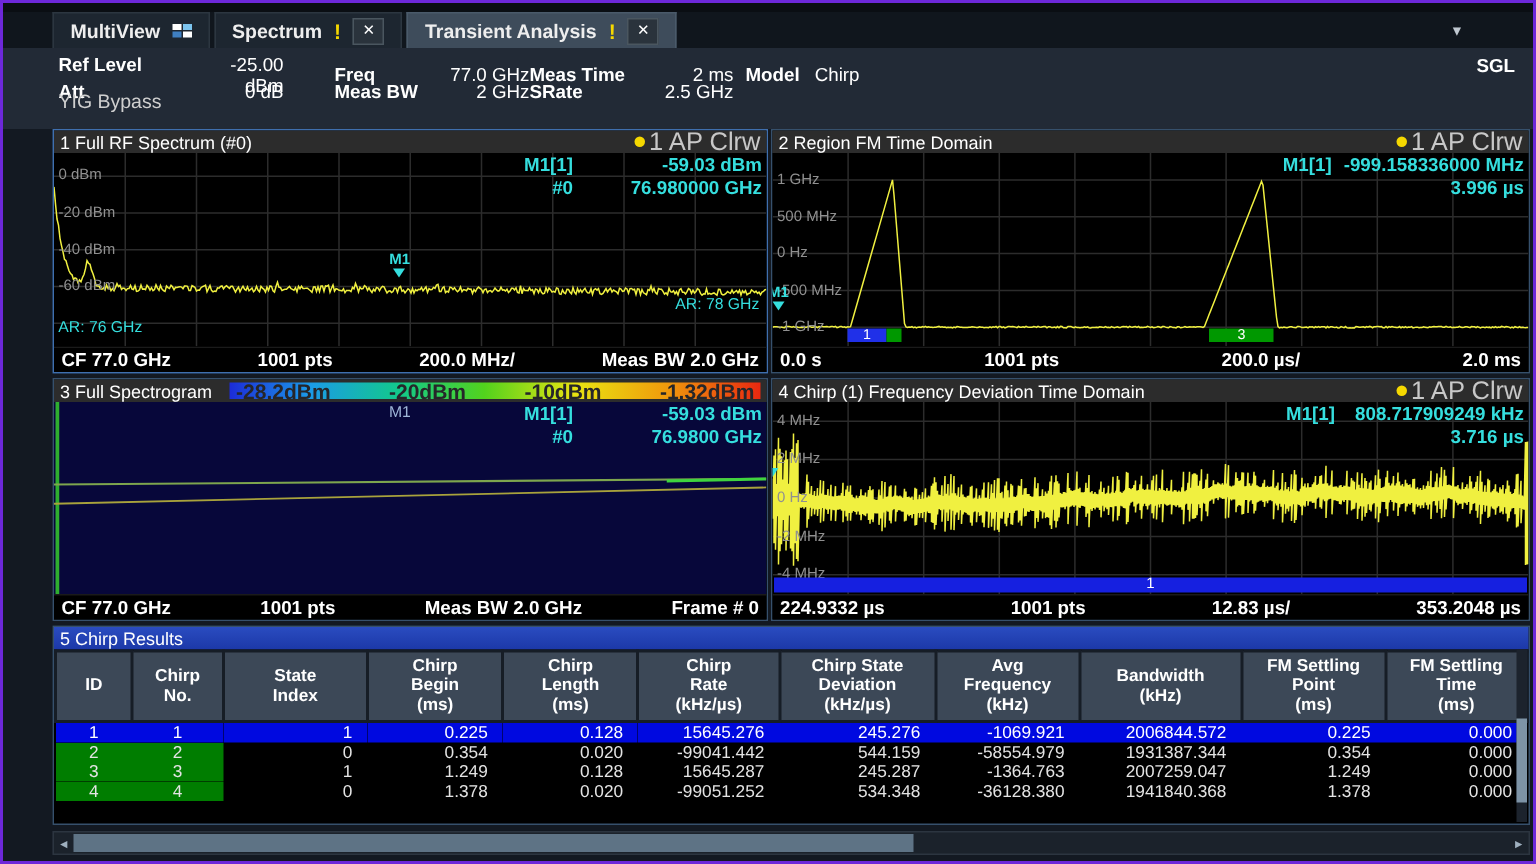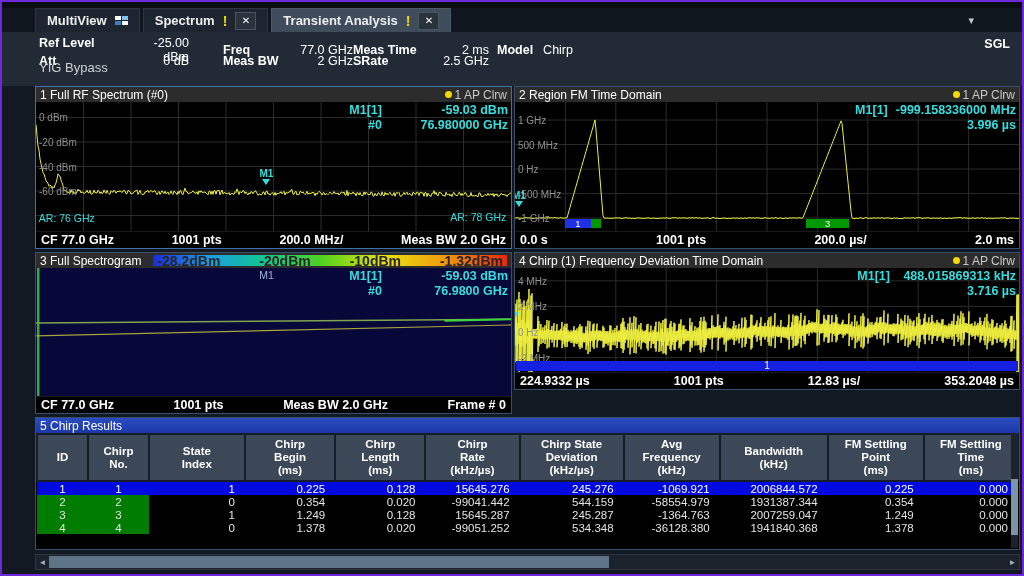--- a/index.html
+++ b/index.html
@@ -29,23 +29,23 @@
   .pc{width:136px;} .pc .pl{width:78px;} .pc .pv{flex:1;}
   .pd{margin-left:8px;} .pd .pv{text-align:left;margin-left:10px;}
   .yig{position:absolute;left:37px;top:28px;font-size:13px;color:#cfcfcf;}
   .sgl{position:absolute;right:12px;top:5px;font-weight:bold;font-size:12.5px;color:#fff;}
   
   .win{position:absolute;background:#000;border:1px solid #36506c;box-sizing:border-box;display:flex;flex-direction:column;}
   .win.focus{border-color:#3f6fae;}
   .w1{left:33px;top:84px;width:477px;height:163px;}
   .w2{left:512px;top:84px;width:506px;height:163px;}
   .w3{left:33px;top:250px;width:477px;height:162px;}
-  .w4{left:512px;top:250px;width:506px;height:138px;}
+  .w4{left:512px;top:250px;width:506px;height:162px;}
   .titlebar{height:15px;background:#2c2c2c;display:flex;align-items:center;font-size:12px;color:#fff;padding:0 4px;gap:4px;flex:none;}
-  .legend{margin-left:auto;color:#c8c8c8;font-size:12px;font-weight:normal;display:flex;align-items:center;gap:3px;}
+  .legend{margin-left:auto;color:#c8c8c8;font-size:17px;font-weight:normal;display:flex;align-items:center;gap:3px;}
   .dot{width:7px;height:7px;border-radius:50%;background:#f5d800;display:inline-block;}
   .plot{position:relative;flex:1;overflow:hidden;background:#000;}
   .plot svg{position:absolute;left:0;top:0;}
   .footerbar{height:16px;background:#000;border-top:1px solid #1a1a1a;display:flex;justify-content:space-between;align-items:center;color:#fff;font-weight:bold;font-size:12.5px;padding:0 5px;flex:none;}
   .readout{position:absolute;top:1px;right:3px;color:#35dede;font-weight:bold;font-size:12.5px;z-index:6;}
   .rrow{display:flex;justify-content:flex-end;line-height:15px;}
   .rval{min-width:118px;text-align:right;margin-left:8px;}
   .ylab{position:absolute;left:3px;color:#909090;font-size:10px;transform:translateY(-50%);z-index:3;}
   .region{position:absolute;height:9px;color:#fff;font-size:9.5px;text-align:center;line-height:9px;z-index:4;}
   .bbar{position:absolute;left:1px;right:1px;bottom:1px;height:10px;color:#fff;font-size:10px;text-align:center;line-height:10px;z-index:4;}
@@ -180,21 +180,21 @@
         </svg>
         <span class="ylab" style="top: 15.48px;">0 dBm</span>
         <span class="ylab" style="top: 39.99px;">-20 dBm</span>
         <span class="ylab" style="top: 64.5px;">-40 dBm</span>
         <span class="ylab" style="top: 89.01px;">-60 dBm</span>
         <div class="mglyph" style="left: calc(48.3% - 6px); top: 65.98px;">
           <span>M1</span>
           <i></i>
         </div>
         <span class="annot" style="left: 0.6%; top: 116.1px;">AR: 76 GHz</span>
-        <span class="annot" style="right: 1%; top: 115px;">AR: 78 GHz</span>
+        <span class="annot" style="right: 1%; top: 101px;">AR: 78 GHz</span>
       </div>
     <div class="footerbar">
         <span>CF 77.0 GHz</span>
         <span>1001 pts</span>
         <span>200.0 MHz/</span>
         <span>Meas BW 2.0 GHz</span>
       </div>
   </div>
 
   <div class="win w2">
@@ -296,21 +296,21 @@
       <span>4 Chirp (1) Frequency Deviation Time Domain</span>
       <span class="legend">
           <span class="dot"></span>
           <span>1 AP Clrw</span>
         </span>
     </div>
     <div class="plot">
       <div class="readout">
         <div class="rrow">
             <span>M1[1]</span>
-            <span class="rval">488.015869313 kHz</span>
+            <span class="rval">808.717909249 kHz</span>
           </div>
         <div class="rrow">
             <span></span>
             <span class="rval">3.716 µs</span>
           </div>
       </div>
     <svg viewBox="0 0 504 128" preserveAspectRatio="none" width="504" height="128">
           <line x1="50.4" y1="0" x2="50.4" y2="128" stroke="#2c2c2c" stroke-width="1"></line>
           <line x1="100.8" y1="0" x2="100.8" y2="128" stroke="#2c2c2c" stroke-width="1"></line>
           <line x1="151.2" y1="0" x2="151.2" y2="128" stroke="#2c2c2c" stroke-width="1"></line>

